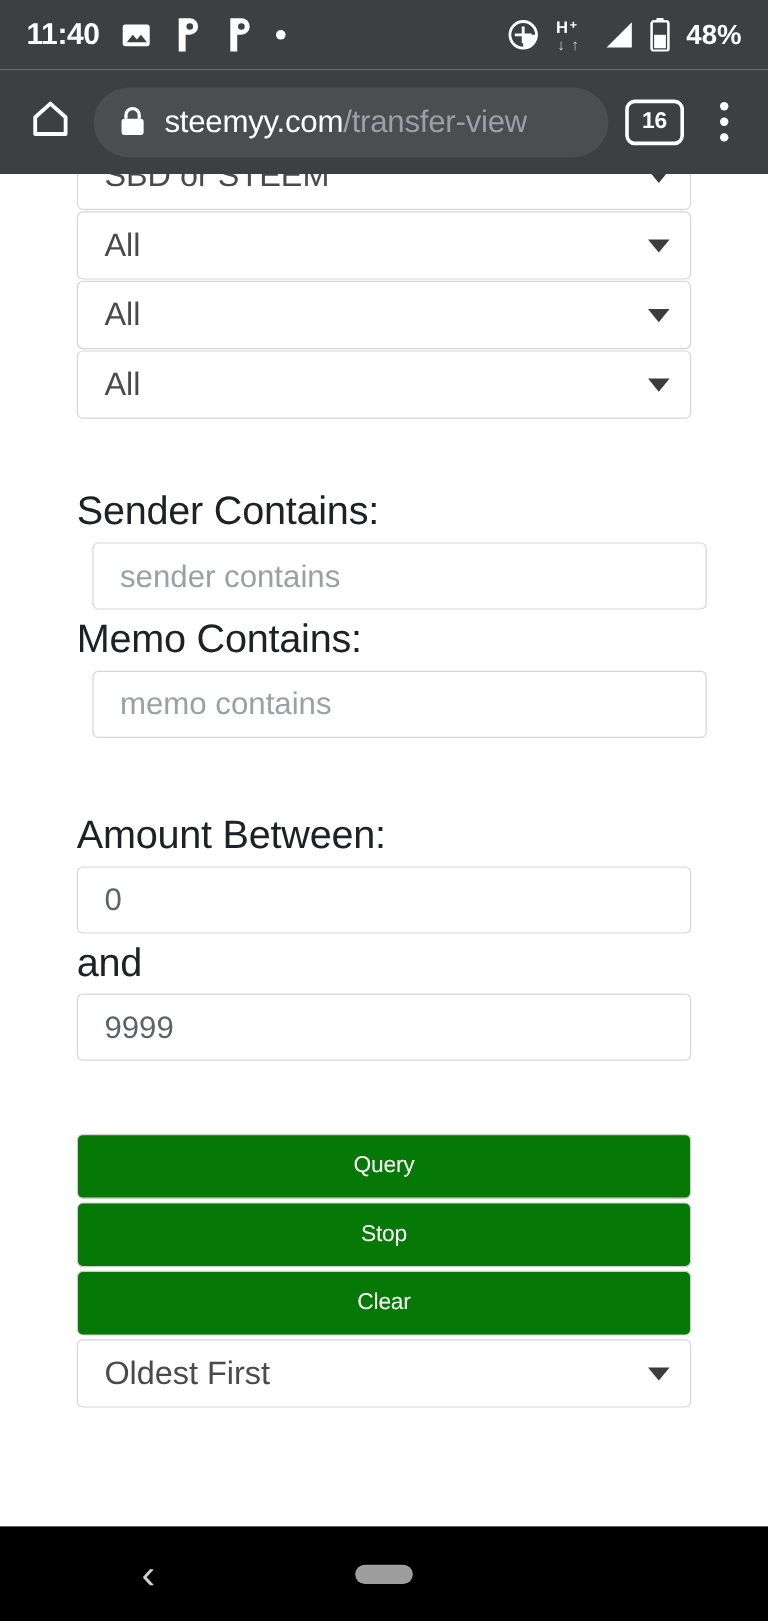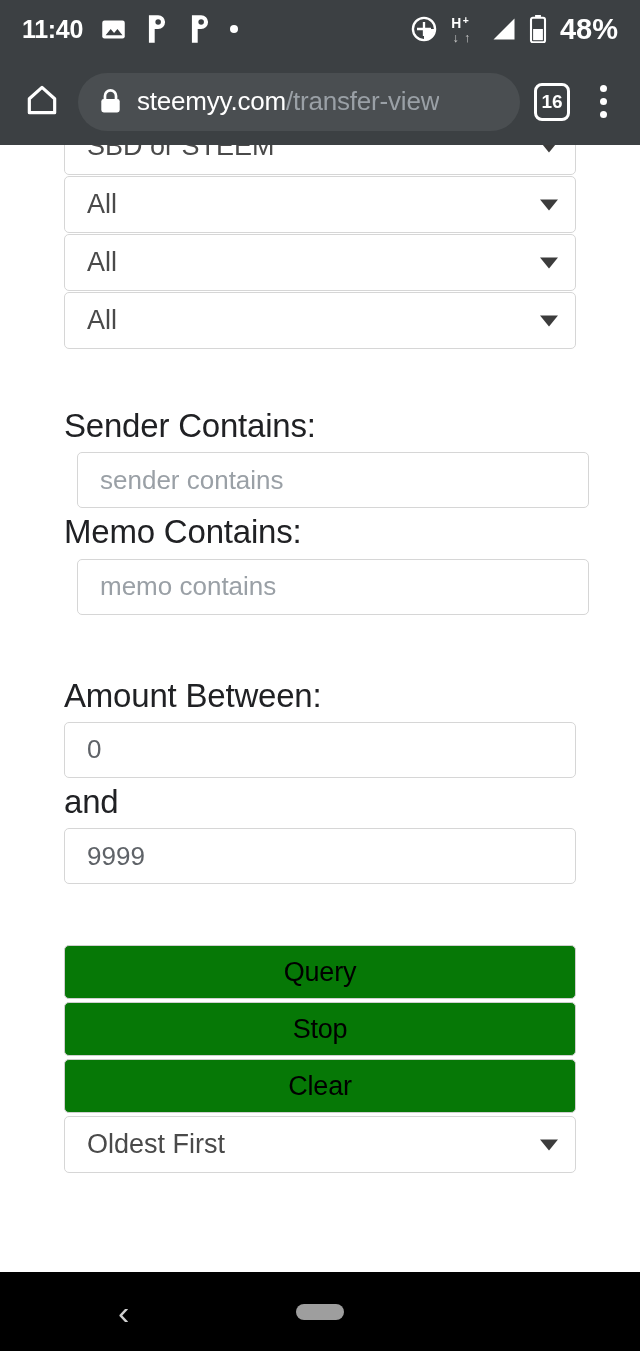--- a/index.html
+++ b/index.html
@@ -16,42 +16,42 @@
     position:absolute; top:0; left:0; width:640px; height:58px;
     background:#3c4043; color:#ffffff;
     display:flex; align-items:center;
     padding:0 22px;
   }
   .sb-left { display:flex; align-items:center; gap:17px; flex:1; }
   .sb-right { display:flex; align-items:center; gap:11px; }
   .sb-time { font-size:25px; font-weight:700; letter-spacing:-0.3px; }
   .sb-ico { display:flex; align-items:center; justify-content:center; }
   .sb-dot { width:8px; height:8px; border-radius:50%; background:#fff; }
-  .sb-batt { font-size:29px; font-weight:700; margin-left:2px; }
+  .sb-batt { font-size:23px; font-weight:700; margin-left:2px; }
 
   
   .toolbar {
     position:absolute; top:58px; left:0; width:640px; height:87px;
     background:#3c4043;
     display:flex; align-items:center;
     padding:0 14px;
     z-index:20;
   }
   .tb-home { width:56px; display:flex; align-items:center; justify-content:center; }
   .omnibox {
     flex:1; height:58px; background:#4a4e51; border-radius:29px;
     display:flex; align-items:center; padding:0 20px;
     margin:12px 8px; overflow:hidden; min-width:0;
   }
   .lock-icon { flex:0 0 auto; margin-right:14px; display:flex; }
   .url { font-size:26px; white-space:nowrap; overflow:hidden; letter-spacing:-0.2px; }
   .url .host { color:#ffffff; }
   .url .path { color:#9aa0a6; }
   .tabcount {
-    flex:0 0 auto; width:36px; height:38px; margin:0 10px 0 6px;
+    flex:0 0 auto; width:49px; height:38px; margin:0 10px 0 6px;
     border:3px solid #ffffff; border-radius:8px;
     display:flex; align-items:center; justify-content:center;
     color:#ffffff; font-size:19px; font-weight:700;
   }
   .tb-menu {
     flex:0 0 auto; width:46px; height:56px;
     display:flex; flex-direction:column; align-items:center; justify-content:center; gap:6px;
   }
   .tb-menu i { width:7px; height:7px; border-radius:50%; background:#fff; display:block; }
 
@@ -96,21 +96,21 @@
     font-size:26px;
   }
   .tinput.ph { color:#9aa0a6;margin-left:13px; }
   .tinput.val { color:#5f6368; }
   .field-block { margin-bottom:4px; }
 
   .btn {
     width:100%; height:54px;
     background:#067806; border:1px solid #cfcfcf; border-radius:5px;
     display:flex; align-items:center; justify-content:center;
-    color:#000000; font-size:27px; letter-spacing:-0.2px;
+    color:#ffffff; font-size:19px; letter-spacing:-0.2px;
     margin-bottom:3px;
   }
 
   
   .navbar {
     position:absolute; left:0; top:1272px; width:640px; height:79px;
     background:#000000;
   }
   .nav-back {
     position:absolute; left:118px; top:50%; transform:translateY(-50%);

